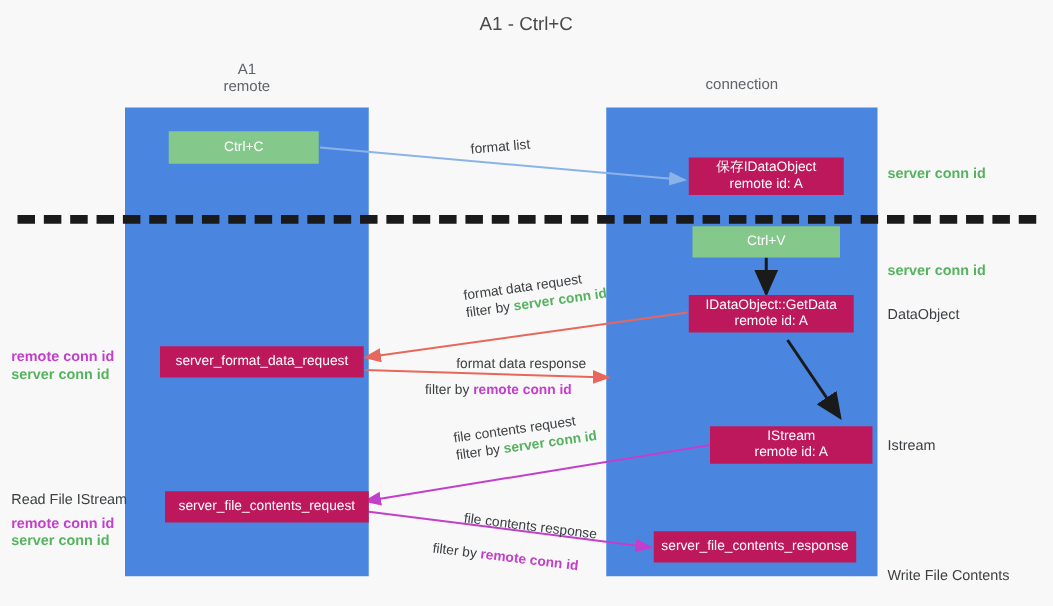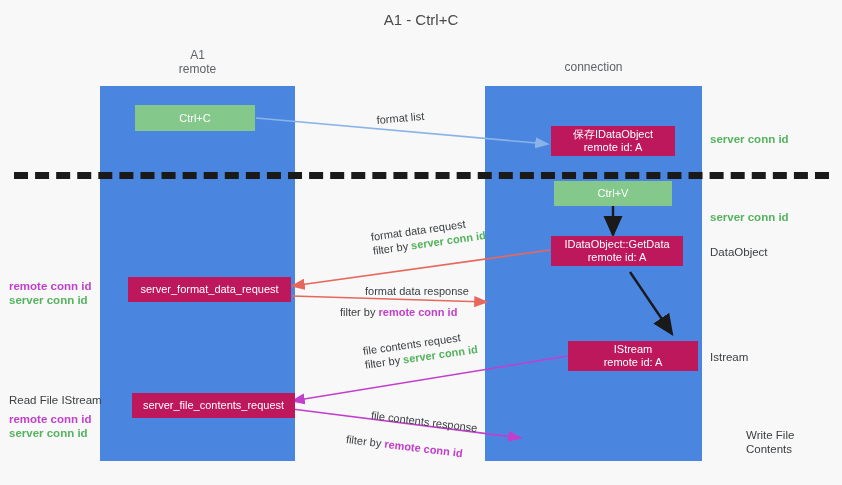--- a/index.html
+++ b/index.html
@@ -140,30 +140,33 @@
     <div>IDataObject::GetData</div>
     <div class="l2">remote id: A</div>
   </div>
 
 
   <div class="abs box orange" style="left:568px;top:341px;width:130px;height:30px;">
     <div>IStream</div>
     <div class="l2">remote id: A</div>
   </div>
 
+  <div class="abs box orange" style="left:523px;top:425px;width:162px;height:25px;">
+    <div>server_file_contents_response</div>
+  </div>
 
   <div class="abs side-label green-txt" style="left:710px;top:132px;">server conn id</div>
 
   <div class="abs side-label green-txt" style="left:710px;top:210px;">server conn id</div>
 
   <div class="abs side-label dark-txt" style="left:710px;top:245px;">DataObject</div>
 
   <div class="abs side-label dark-txt" style="left:710px;top:350px;">Istream</div>
 
-  <div class="abs side-label dark-txt" style="left:710px;top:428px;margin-left:36px;">Write File Contents</div>
+  <div class="abs side-label dark-txt" style="left:710px;top:454px;">Write File Contents</div>
 
   <div class="abs side-label" style="left:9px;top:279px;text-align:left;">
     <div class="purple-txt">remote conn id</div>
     <div class="green-txt">server conn id</div>
   </div>
 
   <div class="abs side-label dark-txt" style="left:9px;top:393px;">Read File IStream</div>
 
   <div class="abs side-label" style="left:9px;top:412px;text-align:left;">
     <div class="purple-txt">remote conn id</div>

